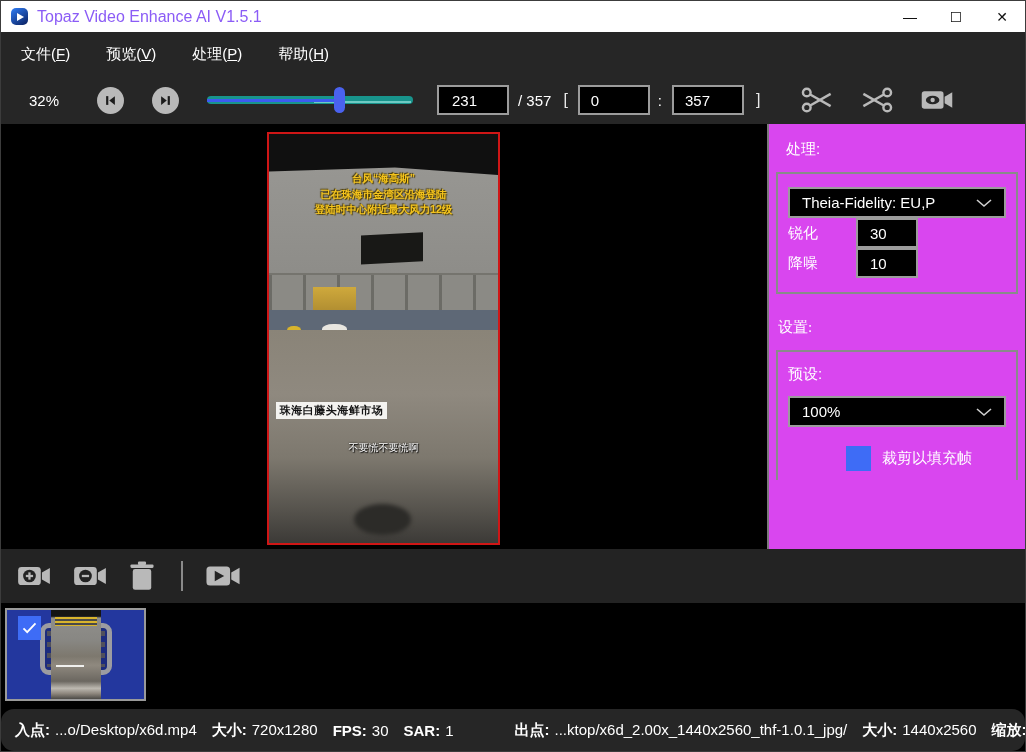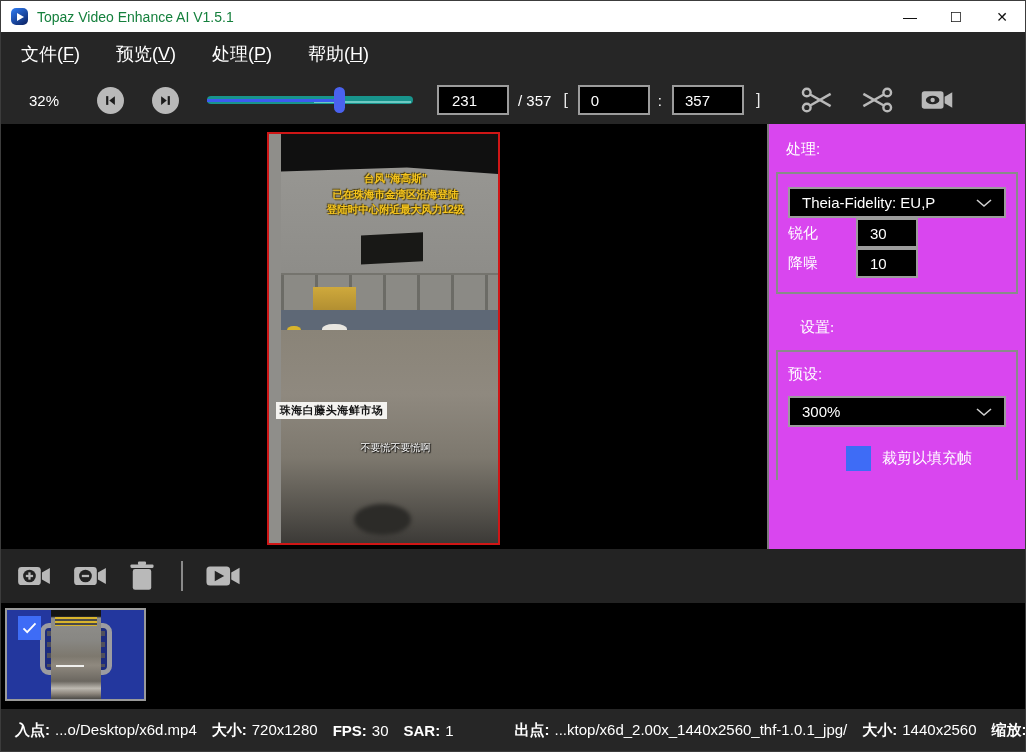--- a/index.html
+++ b/index.html
@@ -3,27 +3,27 @@
 <meta charset="utf-8">
 <style>
   * { box-sizing: border-box; margin: 0; padding: 0; }
   html,body { width:1026px; height:752px; background:#000; font-family:"Liberation Sans","DejaVu Sans",sans-serif; }
   .window { width:1026px; height:752px; display:flex; flex-direction:column; border:1px solid #3c3c3c; background:#000; overflow:hidden; }
 
   
   .titlebar { height:31px; background:#ffffff; display:flex; align-items:center; padding-left:10px; flex:0 0 auto; }
   .logo { width:17px; height:17px; border-radius:5px; background:linear-gradient(145deg,#2f7df6,#0b1f5e); position:relative; flex:0 0 auto; }
   .logo::after { content:""; position:absolute; left:6px; top:4.5px; border-left:7px solid #fff; border-top:4px solid transparent; border-bottom:4px solid transparent; }
-  .title-text { margin-left:9px; font-size:14px; color:#15803d; }
+  .title-text { margin-left:9px; font-size:16px; color:#8b5cf6; }
   .win-controls { margin-left:auto; display:flex; height:100%; }
   .win-btn { width:46px; height:100%; display:flex; align-items:center; justify-content:center; font-size:14px; color:#111; cursor:default; }
 
   
   .menubar { height:44px; background:#262626; display:flex; align-items:center; padding-left:14px; flex:0 0 auto; }
-  .menu-item { color:#fff; font-size:18px; margin-right:24px; padding:4px 6px;text-align:center; }
+  .menu-item { color:#fff; font-size:15px; margin-right:24px; padding:4px 6px;text-align:center; }
   .menu-item .mnemonic { text-decoration:underline; }
 
   
   .toolbar { height:48px; background:#262626; display:flex; align-items:center; flex:0 0 auto; color:#fff; font-size:15px; }
   .zoom-label { margin-left:28px; width:40px; }
   .circle-btn { width:27px; height:27px; border-radius:50%; background:#b9b9b9; display:flex; align-items:center; justify-content:center; margin-left:28px; }
   .circle-btn svg { display:block; }
   .slider { position:relative; width:206px; height:26px; margin-left:28px; }
   .slider .track { position:absolute; left:0; right:0; top:9px; height:8px; border-radius:4px; background:#18948c; }
   .slider .track-light { position:absolute; left:52%; right:2px; top:14px; height:2px; background:#6fcac3; }
@@ -36,21 +36,21 @@
   .range-colon { margin-left:8px; }
   .tool-icon { margin-left:26px; display:flex; align-items:center; }
 
   
   .main { flex:1 1 auto; display:flex; background:#000; min-height:0; }
   .canvas { width:766px; position:relative; background:#000; flex:0 0 auto; }
   .v-divider { width:2px; background:#7a7a7a; flex:0 0 auto; }
 
   
   .video { position:absolute; left:266px; top:8px; width:233px; height:413px; border:2px solid #cf1616; background:#8f8e8a; overflow:hidden; }
-  .vl { position:absolute; left:12px; width:100%; }
+  .vl { position:absolute; left:0; width:100%; }
   .v-sky { top:0; height:36%; background:linear-gradient(#9a9995,#8d8c88); }
   .v-top { top:0; height:10%; background:#101010; clip-path:polygon(0 0,100% 0,100% 100%,55% 82%,0 92%); }
   .v-captions { top:9%; text-align:center; color:#f5c41c; font-weight:bold; font-size:10.5px; line-height:1.5; text-shadow:1px 1px 1px #4a3a00, -1px -1px 1px #4a3a00; }
   .v-speaker { top:24.5%; left:40%; width:27%; height:7%; background:#181816; transform:skewY(-3deg); }
   .v-bridge { top:34%; height:9%; background:#8b8a85; border-top:2px solid #75746e;
     background-image:repeating-linear-gradient(90deg, rgba(70,70,64,.45) 0 3px, transparent 3px 34px); }
   .v-sign { top:37.5%; left:19%; width:19%; height:7.5%; background:linear-gradient(#cfa93c,#a8862e); }
   .v-underbridge { top:43%; height:5%; background:#5e6876; }
   .v-car { position:absolute; background:#e8e6e0; border-radius:45%; }
   .v-car1 { left:23%; top:46.5%; width:11%; height:2.6%; }
@@ -63,21 +63,21 @@
   
   .panel { flex:1 1 auto; background:#d946ef; color:#fff; font-size:15px; padding:16px 7px 0 7px; overflow:hidden; }
   .panel-heading { margin:0 0 13px 10px; font-size:15px; }
   .group { border:2px solid #8a8a8a; padding:13px 10px 14px 10px; }
   .field-label { margin-bottom:12px; }
   .select-box { height:31px; border:2px solid #9c9c9c; display:flex; align-items:center; padding:0 12px; justify-content:space-between; background:#000; }
   .select-box svg { flex:0 0 auto; }
   .num-row { display:flex; align-items:center; }
   .num-label { width:68px; flex:0 0 auto; }
   .num-input { width:62px; height:30px; border:2px solid #9c9c9c; background:#000; color:#fff; display:flex; align-items:center; padding-left:12px; }
-  .settings-heading { margin:24px 0 13px 24px;font-family:Liberation Serif, serif; }
+  .settings-heading { margin:24px 0 13px 2px;font-family:Liberation Serif, serif; }
   .group-settings { border:2px solid #8a8a8a; border-bottom:none; padding:13px 10px 0 10px; height:130px; }
   .check-row { display:flex; align-items:center; margin:19px 0 0 58px; }
   .checkbox { width:25px; height:25px; background:#3e6cf6; display:flex; align-items:center; justify-content:center; flex:0 0 auto; }
   .check-label { margin-left:11px; }
 
   
   .bottom-toolbar { height:54px; background:#232323; display:flex; align-items:center; padding-left:16px; flex:0 0 auto; }
   .bt-icon { margin-right:22px; display:flex; align-items:center; }
   .bt-divider { width:2px; height:30px; background:#8a8a8a; margin:0 22px 0 4px; }
 
@@ -86,21 +86,21 @@
   .thumb { position:absolute; left:4px; top:5px; width:141px; height:93px; background:#23379e; border:2px solid #9a9a9a; }
   .thumb-check { position:absolute; left:11px; top:6px; width:23px; height:24px; background:#3e6cf6; display:flex; align-items:center; justify-content:center; }
   .film-icon { position:absolute; left:33px; top:13px; width:72px; height:52px; border:5px solid #9c9ca1; border-radius:9px; background:rgba(10,10,30,.25); }
   .film-icon::before, .film-icon::after { content:""; position:absolute; top:3px; bottom:3px; width:7px; background:repeating-linear-gradient(#50505c 0 5px, transparent 5px 11px); }
   .film-icon::before { left:2px; } .film-icon::after { right:2px; }
   .mini-video { position:absolute; left:44px; top:0px; width:50px; height:89px; background:linear-gradient(#141414 0%, #141414 7%, #8f8e8a 9%, #888783 34%, #7d786e 52%, #8f897f 62%, #6b6760 80%, #bcb8b0 88%, #8d867c 94%, #4c4a46 100%); overflow:hidden; }
   .mini-cap { position:absolute; left:8%; top:8%; width:84%; height:10%; background:repeating-linear-gradient(#d8b42c 0 2px, rgba(30,30,30,.6) 2px 4px); }
   .mini-line { position:absolute; left:10%; top:62%; width:55%; height:2px; background:#f0f0ee; }
 
   
-  .statusbar { height:42px; background:#262626; display:flex; align-items:center; padding-left:14px; flex:0 0 auto; color:#fff; font-size:15px; white-space:nowrap; }
+  .statusbar { height:42px; background:#262626; display:flex; align-items:center; padding-left:14px; flex:0 0 auto; color:#fff; font-size:15px; white-space:nowrap;border-radius:13px; }
   .status-item { margin-right:15px; }
   .status-item b { font-weight:bold; margin-right:5px; }
   .status-gap { margin-left:46px; }
 </style>
 </head>
 <body>
 
 <div class="window">
 
   <div class="titlebar">
@@ -213,21 +213,21 @@
         <div class="num-row">
           <div class="num-label">降噪</div>
           <div class="num-input">10</div>
         </div>
       </div>
 
       <div class="panel-heading settings-heading">设置:</div>
       <div class="group group-settings">
         <div class="field-label">预设:</div>
         <div class="select-box">
-          <span>300%</span>
+          <span>100%</span>
           <svg width="16" height="10" viewBox="0 0 16 10" fill="none" stroke="#cfcfcf" stroke-width="1.6">
               <polyline points="1,2 8,8 15,2"></polyline>
             </svg>
         </div>
         <div class="check-row">
           <div class="checkbox">
             
           </div>
           <div class="check-label">裁剪以填充帧</div>
         </div>

